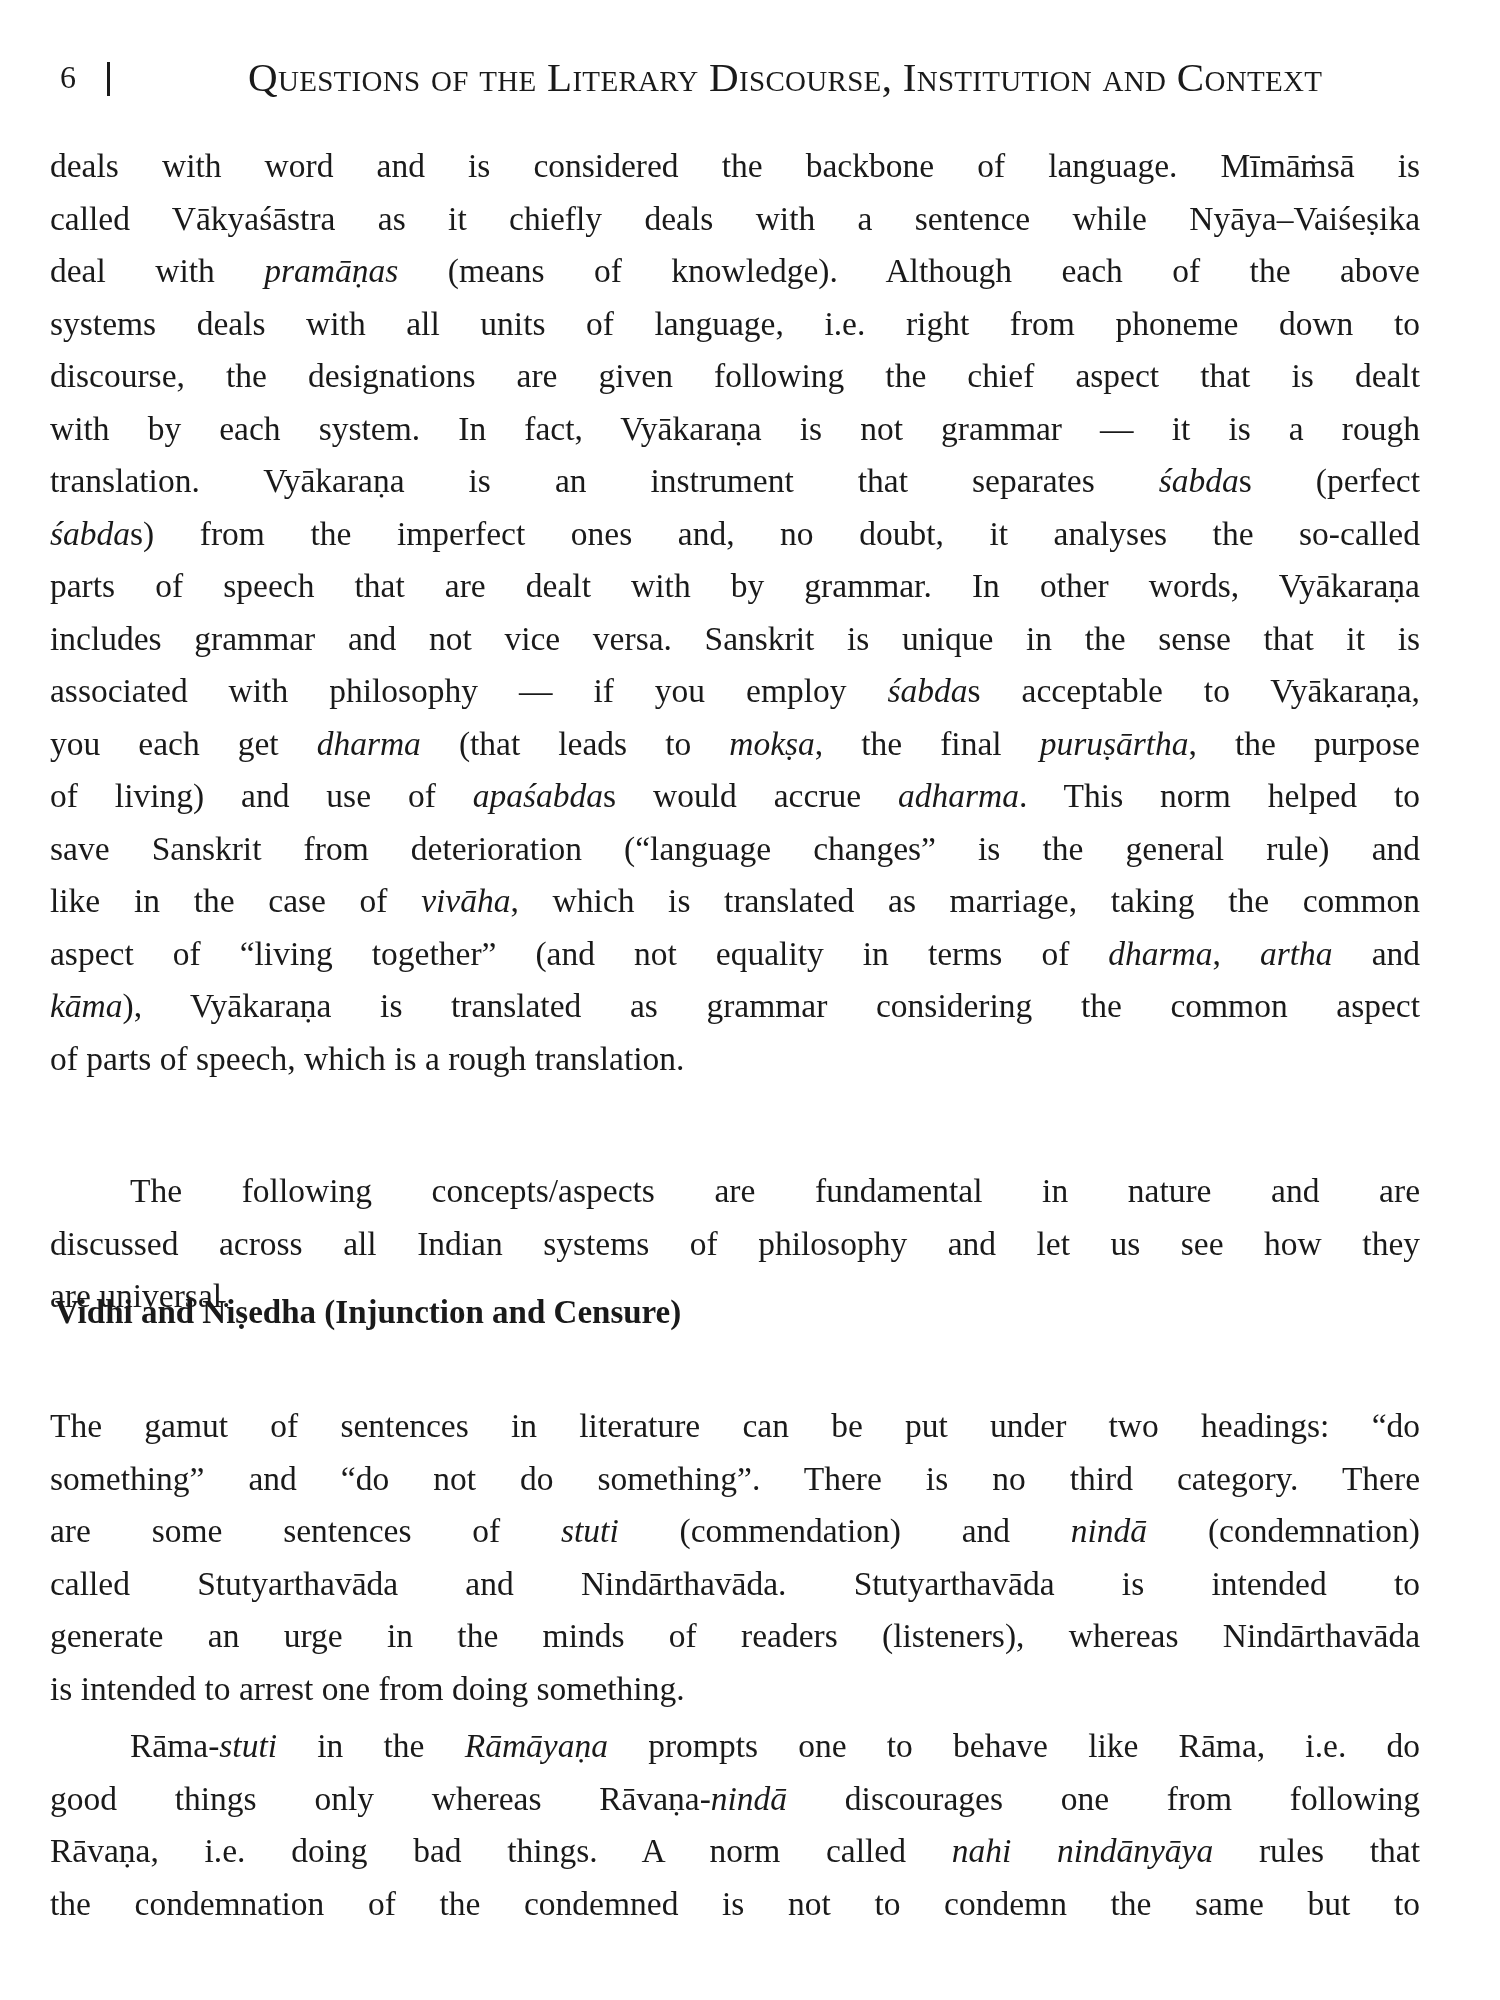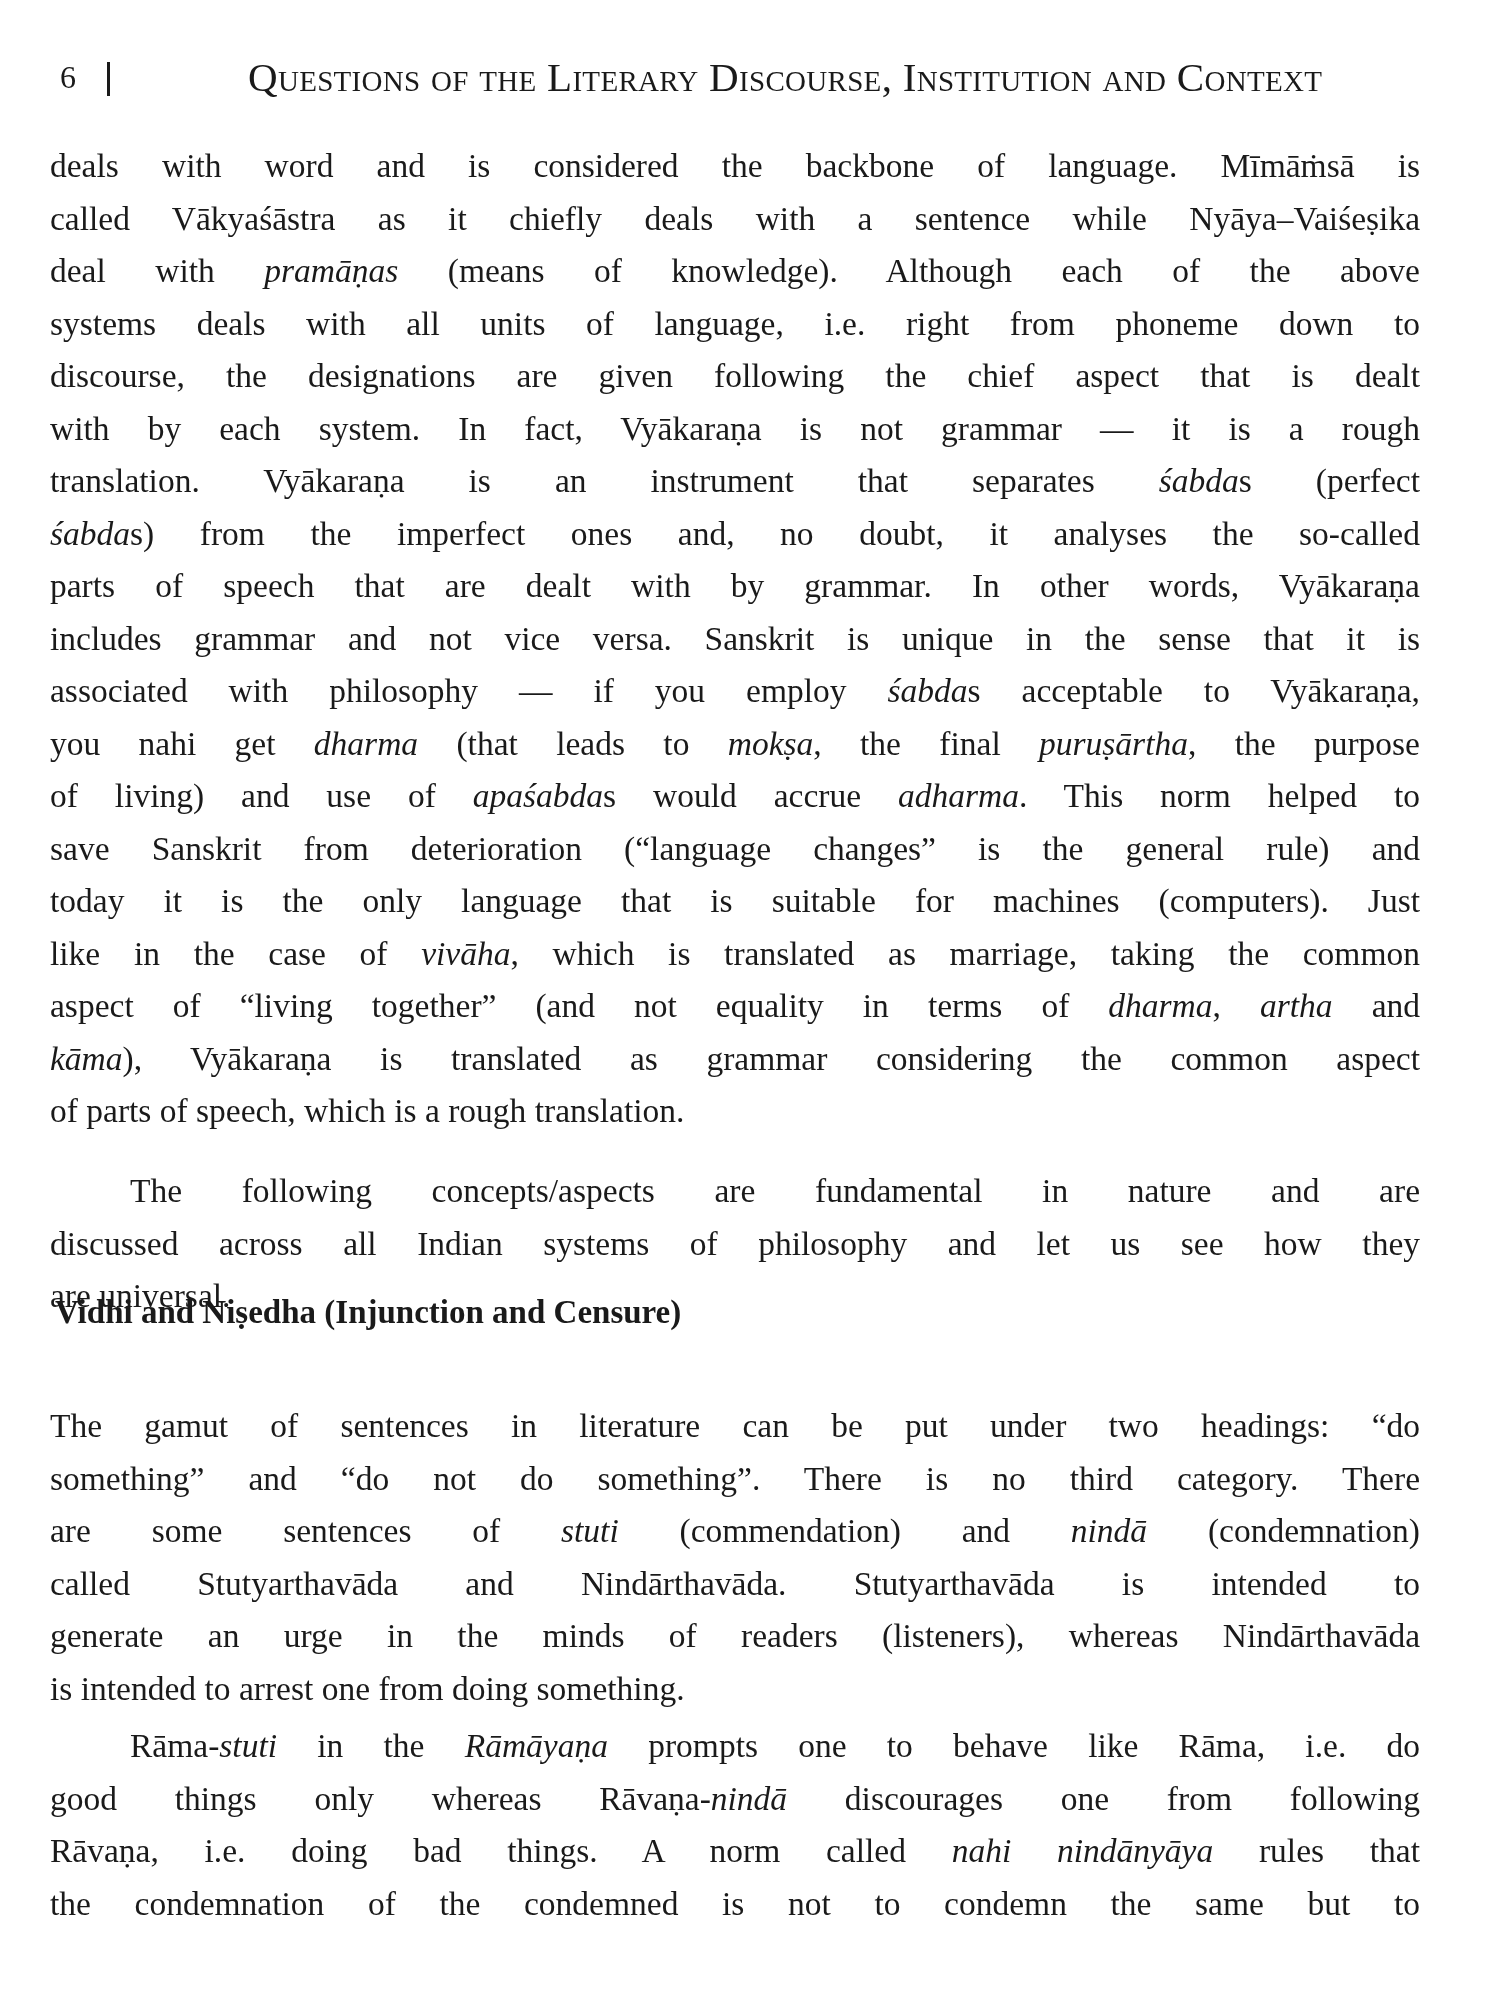--- a/index.html
+++ b/index.html
@@ -34,24 +34,23 @@
       <span class="line"><span>called Vākyaśāstra as it chiefly deals with a sentence while Nyāya–Vaiśeṣika</span></span>
       <span class="line"><span>deal with </span><i>pramāṇas</i><span> (means of knowledge). Although each of the above</span></span>
       <span class="line"><span>systems deals with all units of language, i.e. right from phoneme down to</span></span>
       <span class="line"><span>discourse, the designations are given following the chief aspect that is dealt</span></span>
       <span class="line"><span>with by each system. In fact, Vyākaraṇa is not grammar — it is a rough</span></span>
       <span class="line"><span>translation. Vyākaraṇa is an instrument that separates </span><i>śabda</i><span>s (perfect</span></span>
       <span class="line"><i>śabda</i><span>s) from the imperfect ones and, no doubt, it analyses the so-called</span></span>
       <span class="line"><span>parts of speech that are dealt with by grammar. In other words, Vyākaraṇa</span></span>
       <span class="line"><span>includes grammar and not vice versa. Sanskrit is unique in the sense that it is</span></span>
       <span class="line"><span>associated with philosophy — if you employ </span><i>śabda</i><span>s acceptable to Vyākaraṇa,</span></span>
-      <span class="line"><span>you nahi get </span><i>dharma</i><span> (that leads to </span><i>mokṣa</i><span>, the final </span><i>puruṣārtha</i><span>, the purpose</span></span>
+      <span class="line"><span>you each get </span><i>dharma</i><span> (that leads to </span><i>mokṣa</i><span>, the final </span><i>puruṣārtha</i><span>, the purpose</span></span>
       <span class="line"><span>of living) and use of </span><i>apaśabda</i><span>s would accrue </span><i>adharma</i><span>. This norm helped to</span></span>
       <span class="line"><span>save Sanskrit from deterioration (“language changes” is the general rule) and</span></span>
-      <span class="line"><span>today it is the only language that is suitable for machines (computers). Just</span></span>
       <span class="line"><span>like in the case of </span><i>vivāha</i><span>, which is translated as marriage, taking the common</span></span>
       <span class="line"><span>aspect of “living together” (and not equality in terms of </span><i>dharma</i><span>, </span><i>artha</i><span> and</span></span>
       <span class="line"><i>kāma</i><span>), Vyākaraṇa is translated as grammar considering the common aspect</span></span>
       <span class="line last"><span>of parts of speech, which is a rough translation.</span></span>
     </div>
   <div class="block" id="p2" style="top:1165px;">
       <span class="line indent"><span>The following concepts/aspects are fundamental in nature and are</span></span>
       <span class="line"><span>discussed across all Indian systems of philosophy and let us see how they</span></span>
       <span class="line last"><span>are universal.</span></span>
     </div>

